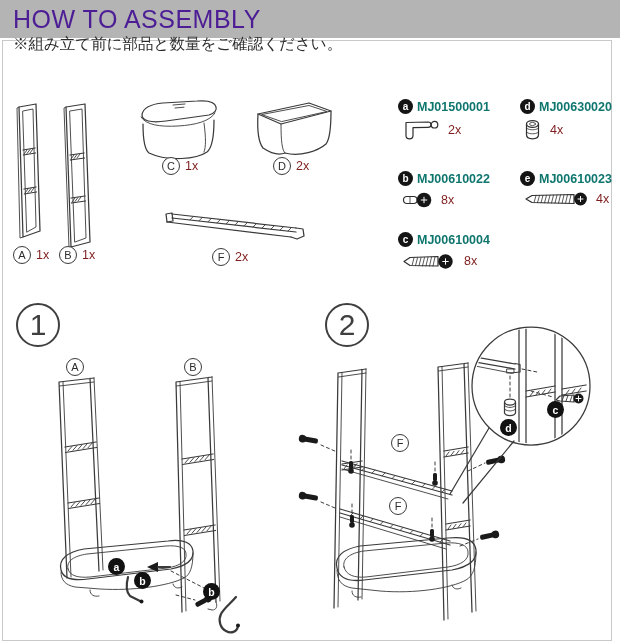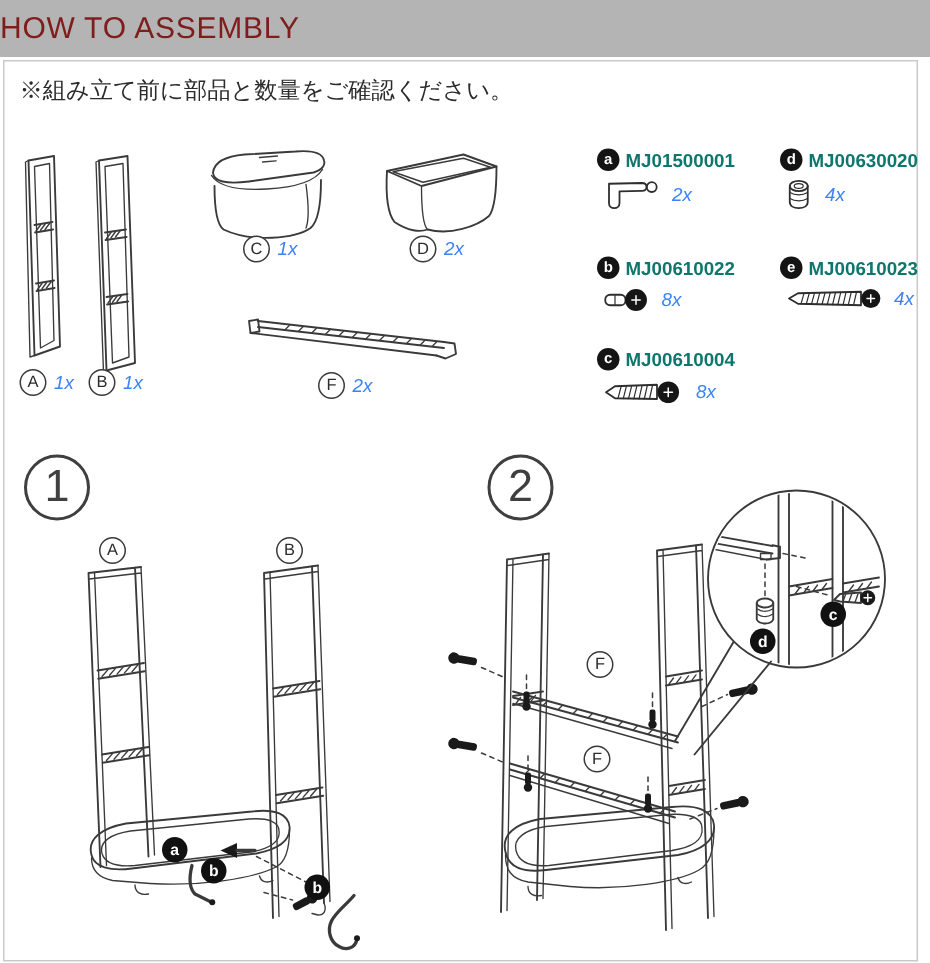--- a/index.html
+++ b/index.html
@@ -1,23 +1,23 @@
 <!DOCTYPE html>
 <html><head>
 <meta charset="utf-8">
 <style>
   html,body{margin:0;padding:0;background:#fff;}
   .page{position:relative;width:620px;height:642px;background:#fff;overflow:hidden;
         font-family:"Liberation Sans",sans-serif;color:#2e2e2e;}
   .header{position:absolute;left:0;top:0;width:620px;height:38px;background:#b4b4b4;}
-  .header h1{margin:0;line-height:38px;font-size:20px;font-weight:500;
-             letter-spacing:.5px;color:#7f1d1d;}
+  .header h1{margin:0;padding-left:13px;line-height:38px;font-size:25px;font-weight:500;
+             letter-spacing:.5px;color:#4c1d95;}
   .content-box{position:absolute;left:2px;top:40px;width:608px;height:599px;
                border:1px solid #c9c9c9;background:#fff;}
-  .note{position:absolute;left:13px;top:50px;font-size:15.5px;color:#2c2c2c;margin:0;}
+  .note{position:absolute;left:13px;top:34px;font-size:15.5px;color:#2c2c2c;margin:0;}
   .art{position:absolute;left:0;top:0;width:620px;height:642px;pointer-events:none;}
   .art path,.art circle,.art rect,.art ellipse{stroke:#3a3a3a;stroke-width:1.25;fill:none;
      stroke-linecap:round;stroke-linejoin:round;}
   .art .thin{stroke-width:.9;}
   .art .dash{stroke-dasharray:3,3;stroke-width:1;}
   .art .fill{fill:#1a1a1a;stroke:none;}
   .art .thick{stroke-width:2.2;}
   .art .wht{stroke:#fff;stroke-width:1;}
   .plabel{position:absolute;display:flex;align-items:center;gap:5px;font-size:13px;color:#2c2c2c;}
   .circ{width:18px;height:18px;border:1.4px solid #3a3a3a;border-radius:50%;box-sizing:border-box;
@@ -30,21 +30,21 @@
            font-size:10px;font-weight:bold;display:flex;align-items:center;justify-content:center;
            flex:0 0 auto;}
   .code{font-size:12.5px;font-weight:700;color:#0f766e;white-space:nowrap;}
   .hw-row{display:flex;align-items:center;gap:8px;margin-top:5px;margin-left:4px;}
   .hw-row svg{display:block;}
   .hw-row path,.hw-row rect,.hw-row circle,.hw-row ellipse{stroke:#2e2e2e;stroke-width:1.2;fill:none;
       stroke-linecap:round;stroke-linejoin:round;}
   .hw-row .thin{stroke-width:.8;}
   .hw-row .fill{fill:#161616;stroke:none;}
   .hw-row .wht{stroke:#fff;stroke-width:1;}
-  .qty{font-size:12.5px;color:#3b82f6;font-style:italic;}
+  .qty{font-size:12.5px;color:#7f1d1d;}
   .stepnum{position:absolute;width:44px;height:44px;border:2px solid #3f3f3f;border-radius:50%;
            box-sizing:border-box;display:flex;align-items:center;justify-content:center;
            font-size:30px;color:#3f3f3f;background:#fff;}
   .co{position:absolute;width:17px;height:17px;border-radius:50%;background:#111;color:#fff;
       font-size:10.5px;font-weight:bold;display:flex;align-items:center;justify-content:center;}
 </style>
 </head>
 <body>
 
 <div class="page">

